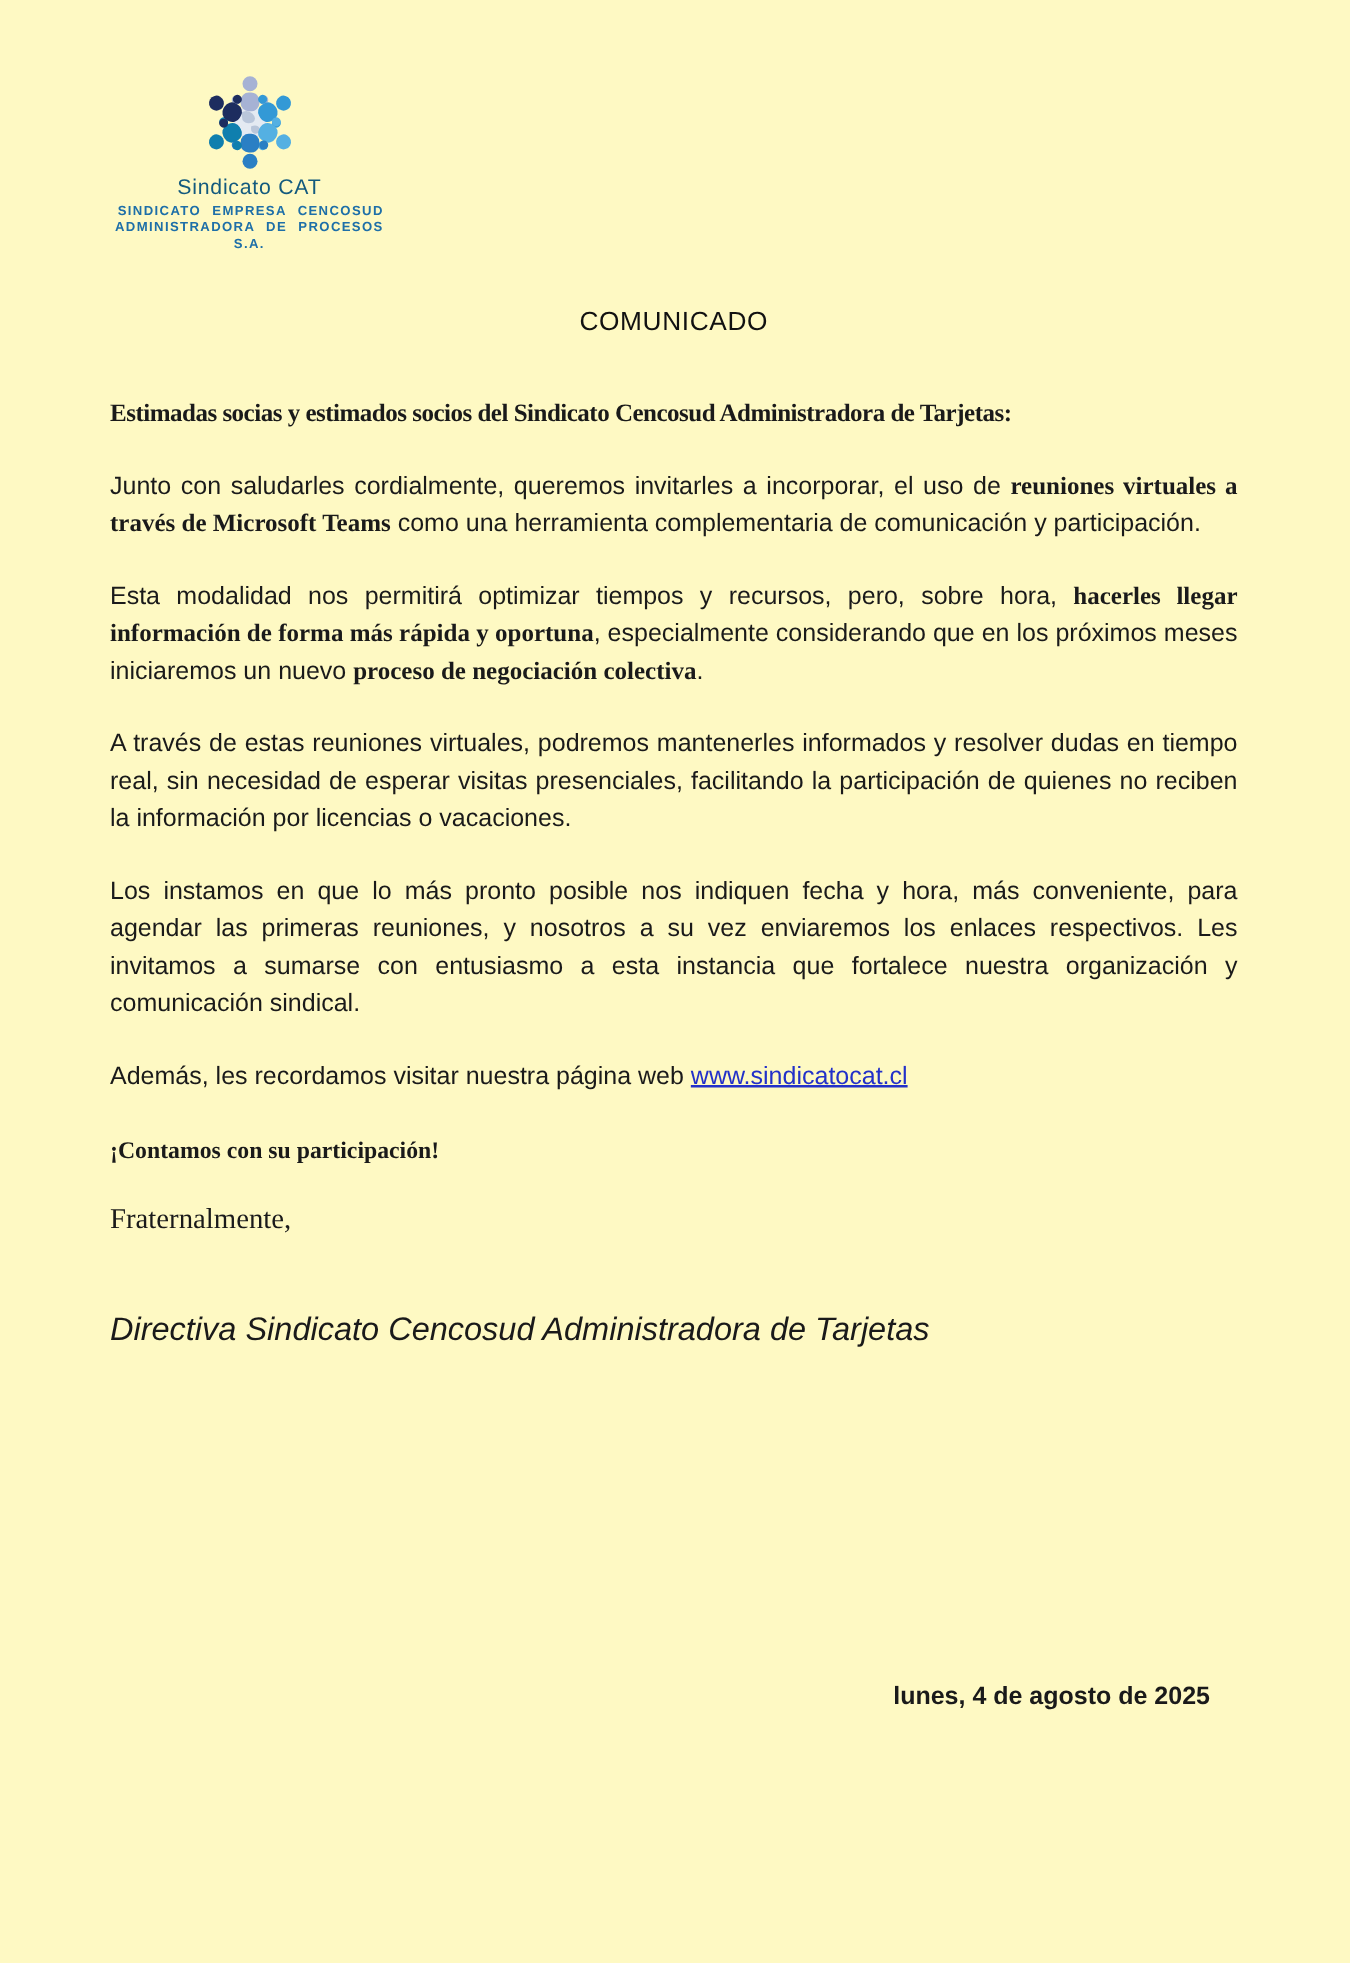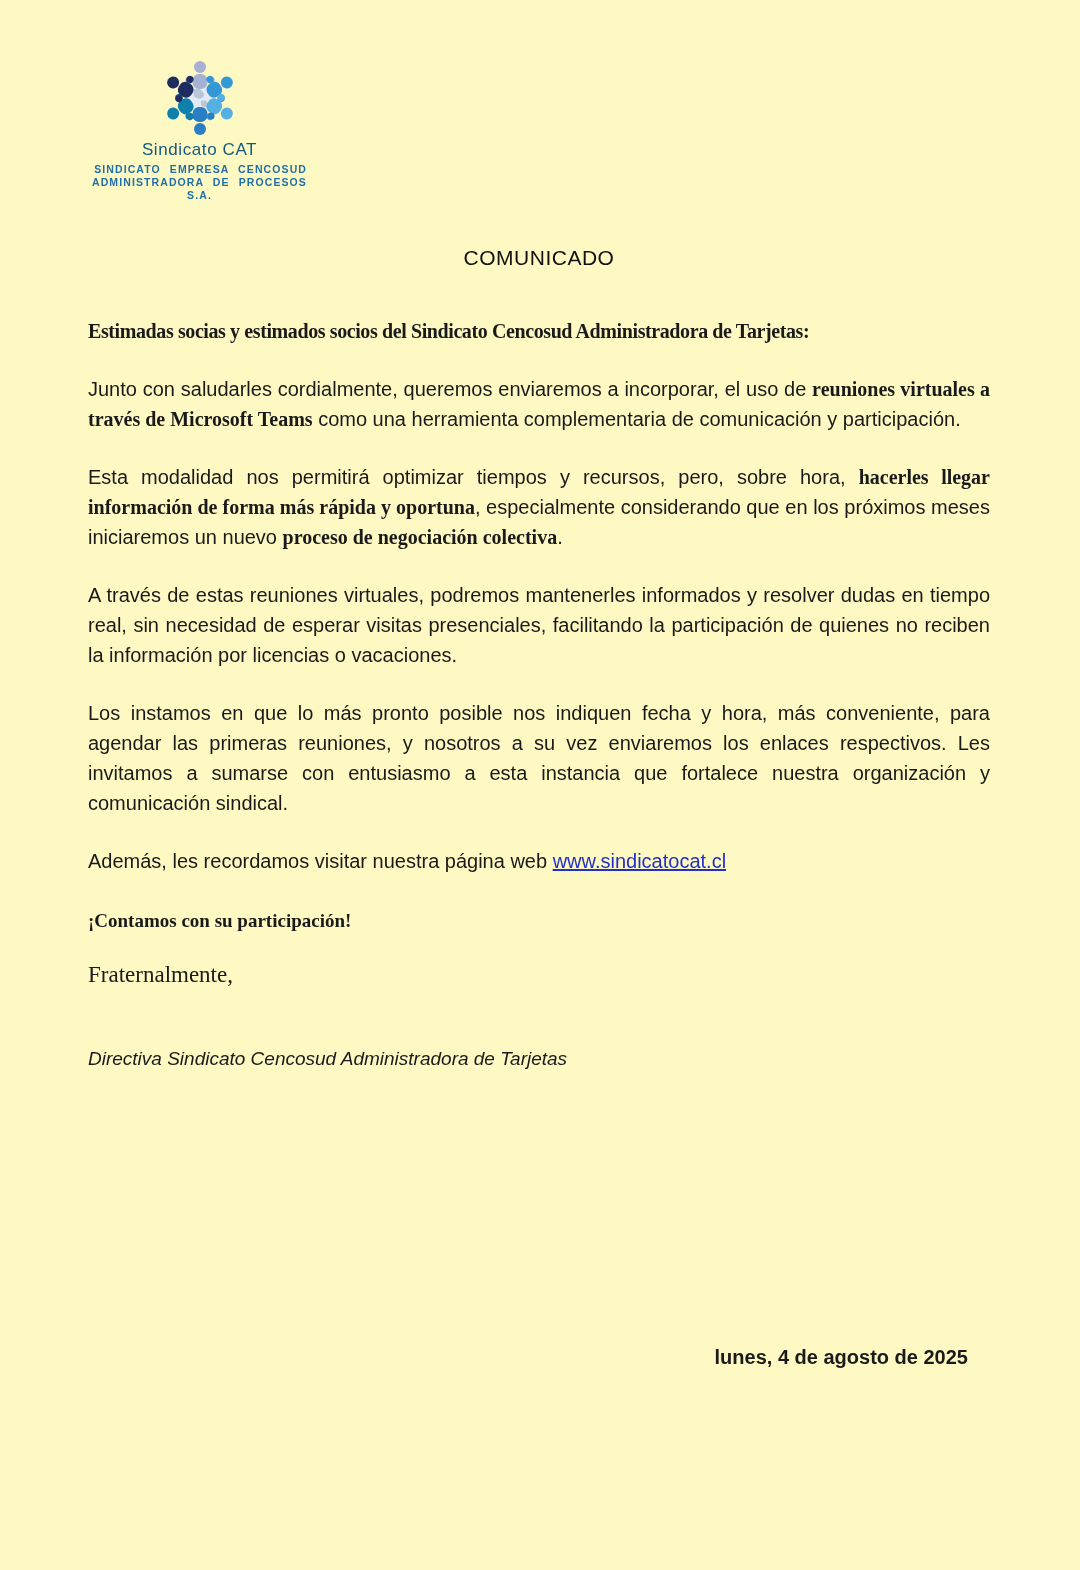--- a/index.html
+++ b/index.html
@@ -59,21 +59,21 @@
     font-size:19px;
     margin:34px 0 0 0;
   }
   .farewell{
     font-family:"Liberation Serif", serif;
     font-size:23px;
     margin:30px 0 0 0;
   }
   .signature{
     font-style:italic;
-    font-size:19px;
+    font-size:26px;
     margin:60px 0 0 0;
   }
   .doc-date{
     position:absolute;
     top:1346px;
     right:112px;
     font-weight:bold;
     font-size:20px;
   }
 </style>
@@ -130,21 +130,21 @@
     </svg>
     <div class="logo-name" style="color: rgb(19, 90, 126);">Sindicato CAT</div>
     <div class="logo-sub" style="color: rgb(30, 111, 168); text-align: right;">SINDICATO EMPRESA CENCOSUD</div>
     <div class="logo-sub" style="margin-top: 0px; color: rgb(30, 111, 168);">ADMINISTRADORA DE PROCESOS S.A.</div>
   </div>
 
   <h1 class="doc-title">COMUNICADO</h1>
 
   <div class="doc-body" id="doc-body">
       <p class="para salutation"><span class="run-bold">Estimadas socias y estimados socios del Sindicato Cencosud Administradora de Tarjetas:</span></p>
-      <p class="para"><span class="">Junto con saludarles cordialmente, queremos enviaremos a incorporar, el uso de </span><span class="run-bold">reuniones virtuales a través de Microsoft Teams</span><span class=""> como una herramienta complementaria de comunicación y participación.</span></p>
+      <p class="para"><span class="">Junto con saludarles cordialmente, queremos invitarles a incorporar, el uso de </span><span class="run-bold">reuniones virtuales a través de Microsoft Teams</span><span class=""> como una herramienta complementaria de comunicación y participación.</span></p>
       <p class="para"><span class="">Esta modalidad nos permitirá optimizar tiempos y recursos, pero, sobre hora, </span><span class="run-bold">hacerles llegar información de forma más rápida y oportuna</span><span class="">, especialmente considerando que en los próximos meses iniciaremos un nuevo </span><span class="run-bold">proceso de negociación colectiva</span><span class="">.</span></p>
       <p class="para"><span class="">A través de estas reuniones virtuales, podremos mantenerles informados y resolver dudas en tiempo real, sin necesidad de esperar visitas presenciales, facilitando la participación de quienes no reciben la información por licencias o vacaciones.</span></p>
       <p class="para"><span class="">Los instamos en que lo más pronto posible nos indiquen fecha y hora, más conveniente, para agendar las primeras reuniones, y nosotros a su vez enviaremos los enlaces respectivos. Les invitamos a sumarse con entusiasmo a esta instancia que fortalece nuestra organización y comunicación sindical.</span></p>
       <p class="para"><span class="">Además, les recordamos visitar nuestra página web </span><a class="web-link" style="color: rgb(34, 48, 201);">www.sindicatocat.cl</a></p>
     </div>
 
   <p class="exclamation">¡Contamos con su participación!</p>
   <p class="farewell">Fraternalmente,</p>
   <p class="signature">Directiva Sindicato Cencosud Administradora de Tarjetas</p>
 

